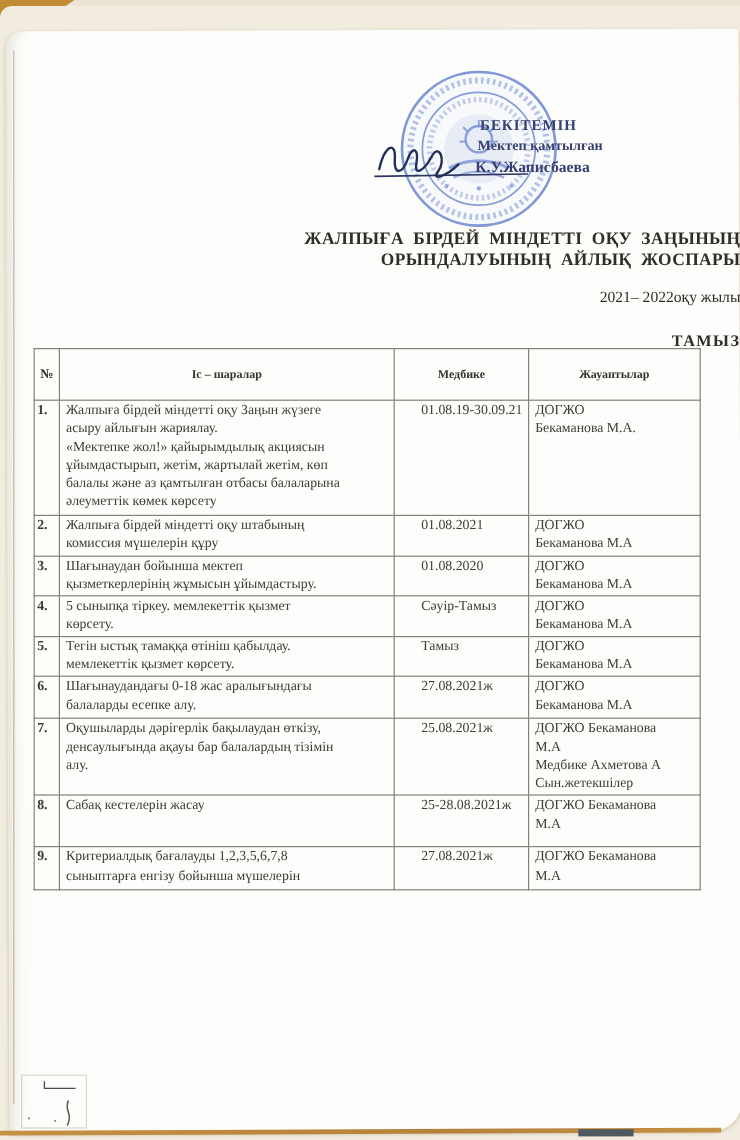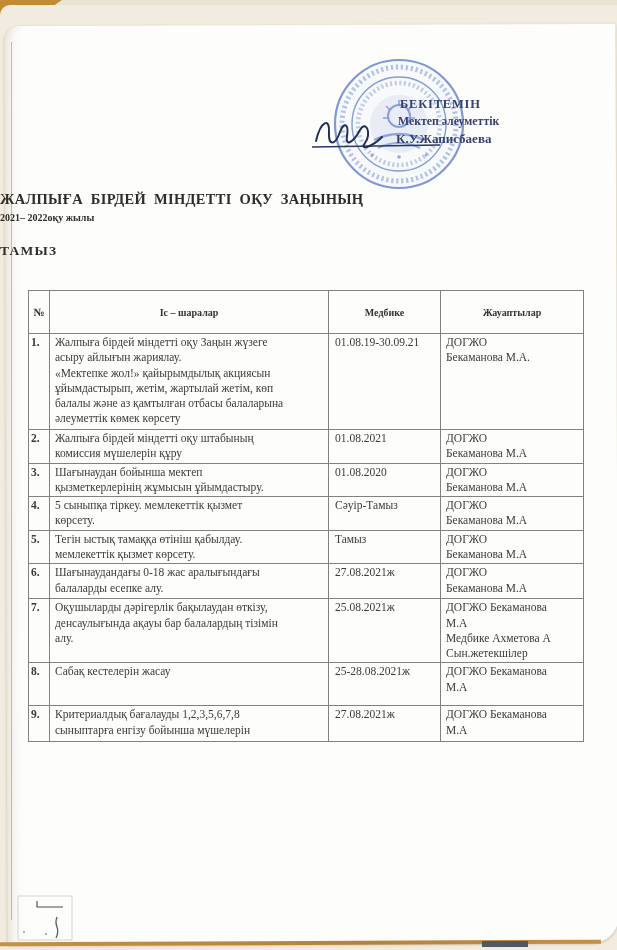--- a/index.html
+++ b/index.html
@@ -35,39 +35,39 @@
   .approval { position:absolute; left:400px; top:95px; color:#36406f;
     font-weight:bold; line-height:1.45; }
   .approval .l1 { font-size:12.5px; letter-spacing:.8px; }
   .approval .l2 { font-size:11.8px; margin-left:-2px; }
   .approval .l3 { font-size:13px; margin-left:-4px; }
 
   .stamp { position:absolute; left:328px; top:56px; width:142px; height:140px; opacity:.92; }
   .signature { position:absolute; left:308px; top:110px; width:158px; height:54px; }
 
   
-  .title-block { position:absolute; left:0; top:190px; width:617px; text-align:left;
+  .title-block { position:absolute; left:0; top:190px; width:617px; text-align:right;
     color:#2f2d28; }
   .title-block .t1, .title-block .t2 { font-size:14.5px; font-weight:bold;
     word-spacing:4px; letter-spacing:.3px; line-height:1.25; }
-  .title-block .t3 { font-size:10px; font-weight:bold; margin-top:4px; }
+  .title-block .t3 { font-size:13px; font-weight:normal; margin-top:14px; }
   .title-block .month { font-size:13.5px; font-weight:bold; letter-spacing:1.2px; margin-top:20px; }
 
   
   table.plan { position:absolute; left:28px; top:290px; width:555px;
     border-collapse:collapse; table-layout:fixed; color:#3c3b35; }
   .plan th, .plan td { border:1px solid #82817a; }
   .plan thead tr { height:43px; }
   .plan thead th { vertical-align:middle; text-align:center; font-size:10px;
     font-weight:bold; color:#35332d; padding:2px; }
   .plan thead th:first-child { font-size:11px; }
   .plan td { vertical-align:top; padding:1px 3px 1px 5px; font-size:11.5px;
     line-height:1.33; white-space:pre-line; }
   .plan td:first-child { font-weight:bold; padding-left:2px; padding-right:0; }
-  .plan td:nth-child(3) { padding-left:6px; }
+  .plan td:nth-child(3) { padding-left:22px; }
   .plan tbody tr:nth-child(1) { height:96px; }
   .plan tbody tr:nth-child(2) { height:31px; }
   .plan tbody tr:nth-child(3) { height:33px; }
   .plan tbody tr:nth-child(4) { height:32px; }
   .plan tbody tr:nth-child(5) { height:29px; }
   .plan tbody tr:nth-child(6) { height:35px; }
   .plan tbody tr:nth-child(7) { height:53px; }
   .plan tbody tr:nth-child(8) { height:43px; }
   .plan tbody tr:nth-child(9) { height:36px; }
 
@@ -107,26 +107,27 @@
     <circle cx="98" cy="99" r="1.6" fill="#6e88d4" opacity=".7"></circle>
   </svg>
 
   <svg class="signature" viewBox="0 0 158 54">
     <path d="M4,37 L132,35" stroke="#2a3560" stroke-width="1.3" fill="none"></path>
     <path d="M8,31 C13,10 22,8 21,22 C20,36 27,36 32,22 C36,11 41,14 39,26 C37,37 45,33 52,20 C58,9 64,24 57,33 C51,41 64,37 74,27" stroke="#222f58" stroke-width="2" fill="none" stroke-linecap="round"></path>
   </svg>
 
   <div class="approval">
     <div class="l1">БЕКІТЕМІН</div>
-    <div class="l2">Мектеп әлеуметтік</div>
+    <div class="l2">Мектеп қамтылған</div>
     <div class="l3">К.У.Жаписбаева</div>
   </div>
 
   <div class="title-block">
     <div class="t1">ЖАЛПЫҒА БІРДЕЙ МІНДЕТТІ ОҚУ ЗАҢЫНЫҢ</div>
+    <div class="t2">ОРЫНДАЛУЫНЫҢ АЙЛЫҚ ЖОСПАРЫ</div>
     <div class="t3">2021– 2022оқу жылы</div>
     <div class="month">ТАМЫЗ</div>
   </div>
 
   <table class="plan">
     <colgroup>
       <col style="width:21px">
         <col style="width:279px">
         <col style="width:112px">
         <col style="width:143px">

